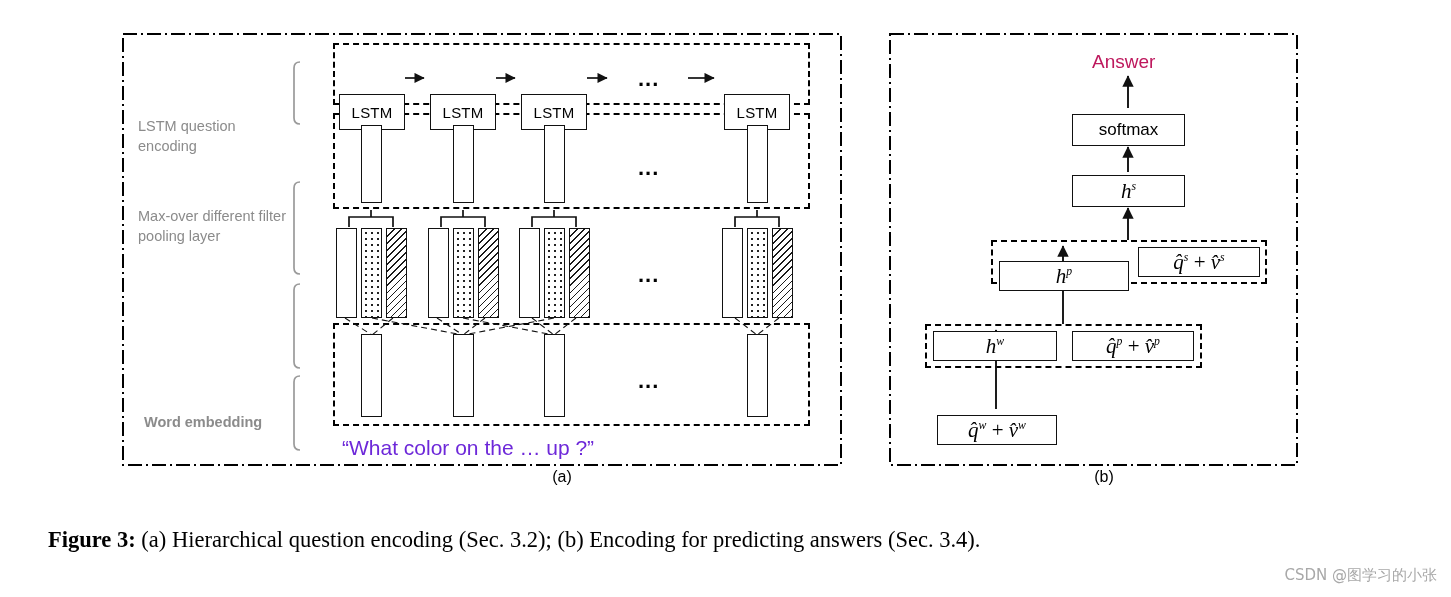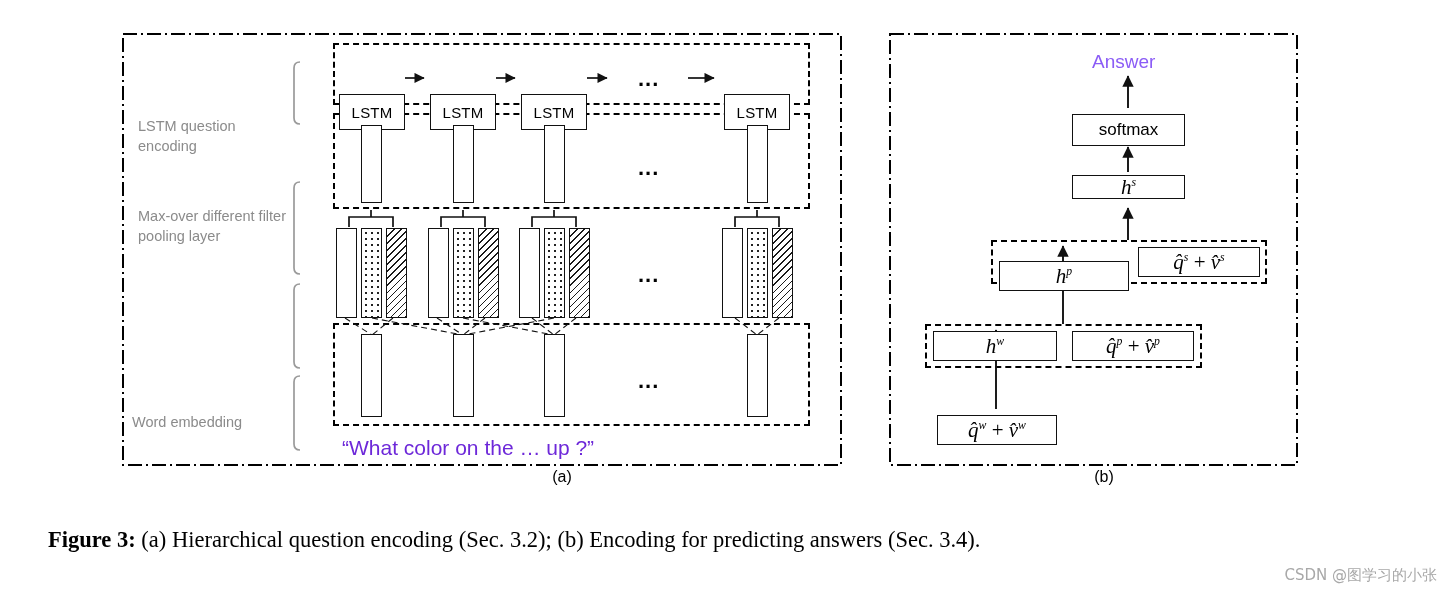--- a/index.html
+++ b/index.html
@@ -115,21 +115,21 @@
     font-size: 0.56em;
     font-style: italic;
     vertical-align: super;
     line-height: 0;
   }
   .math .plain { font-style: normal; }
 
   .answer-text {
     position: absolute;
     font-size: 19px;
-    color: #8b5cf6;
+    color: #be185d;
   }
 
   
   .caption {
     position: absolute;
     left: 48px;
     top: 527px;
     width: 1360px;
     font-family: "Liberation Serif", serif;
     font-size: 22.5px;
@@ -259,21 +259,21 @@
   <div class="bar" style="left:361px; top:334px; width:21px; height:83px;"></div>
   <div class="bar" style="left:453px; top:334px; width:21px; height:83px;"></div>
   <div class="bar" style="left:544px; top:334px; width:21px; height:83px;"></div>
   <div class="bar" style="left:747px; top:334px; width:21px; height:83px;"></div>
   <div class="ellipsis" style="left:638px; top:368px;">...</div>
 
   <div class="wordrow" style="left:342px; top:436px;">“What    color    on   the   …       up  ?”</div>
 
   <div class="side-label" style="left:138px; top:97px;">LSTM question encoding</div>
   <div class="side-label" style="left:138px; top:187px;">Max-over different filter pooling layer</div>
-  <div class="side-label" style="left:132px; top:393px;">Word embedding</div>
+  <div class="side-label" style="left:144px; top:393px;font-weight:bold;">Word embedding</div>
 
   <div class="subcap" style="left:522px; top:468px; width:80px;">(a)</div>
 
   <div class="panel panel-b">
     <svg class="dashdot-svg" viewBox="0 0 409 433" preserveAspectRatio="none">
       <rect x="1" y="1" width="407" height="431" fill="none" stroke="#000" stroke-width="2" stroke-dasharray="14 4 2 4"></rect>
     </svg>
   </div>
 
   <div class="dgroup" style="left:991px; top:240px; width:276px; height:44px;"></div>
@@ -286,21 +286,21 @@
     <line x1="1063" y1="324" x2="1063" y2="246" stroke="#111" stroke-width="1.9" marker-end="url(#ah)"></line>
     <line x1="996" y1="409" x2="996" y2="330" stroke="#111" stroke-width="1.9" marker-end="url(#ah)"></line>
   </svg>
 
   <div class="answer-text" style="left:1092px; top:51px;">Answer</div>
 
   <div class="bbox" style="left:1072px; top:114px; width:113px; height:32px;">
     <span class="lbl">softmax</span>
   </div>
 
-  <div class="bbox" style="left:1072px; top:175px; width:113px; height:24px;">
+  <div class="bbox" style="left:1072px; top:175px; width:113px; height:32px;">
     <span class="math"><i>h</i><sup>s</sup></span>
   </div>
 
   <div class="bbox" style="left:999px; top:261px; width:130px; height:30px;">
     <span class="math"><i>h</i><sup>p</sup></span>
   </div>
 
   <div class="bbox" style="left:1138px; top:247px; width:122px; height:30px;">
     <span class="math">q̂<sup>s</sup><span class="plain"> + </span>v̂<sup>s</sup></span>
   </div>

